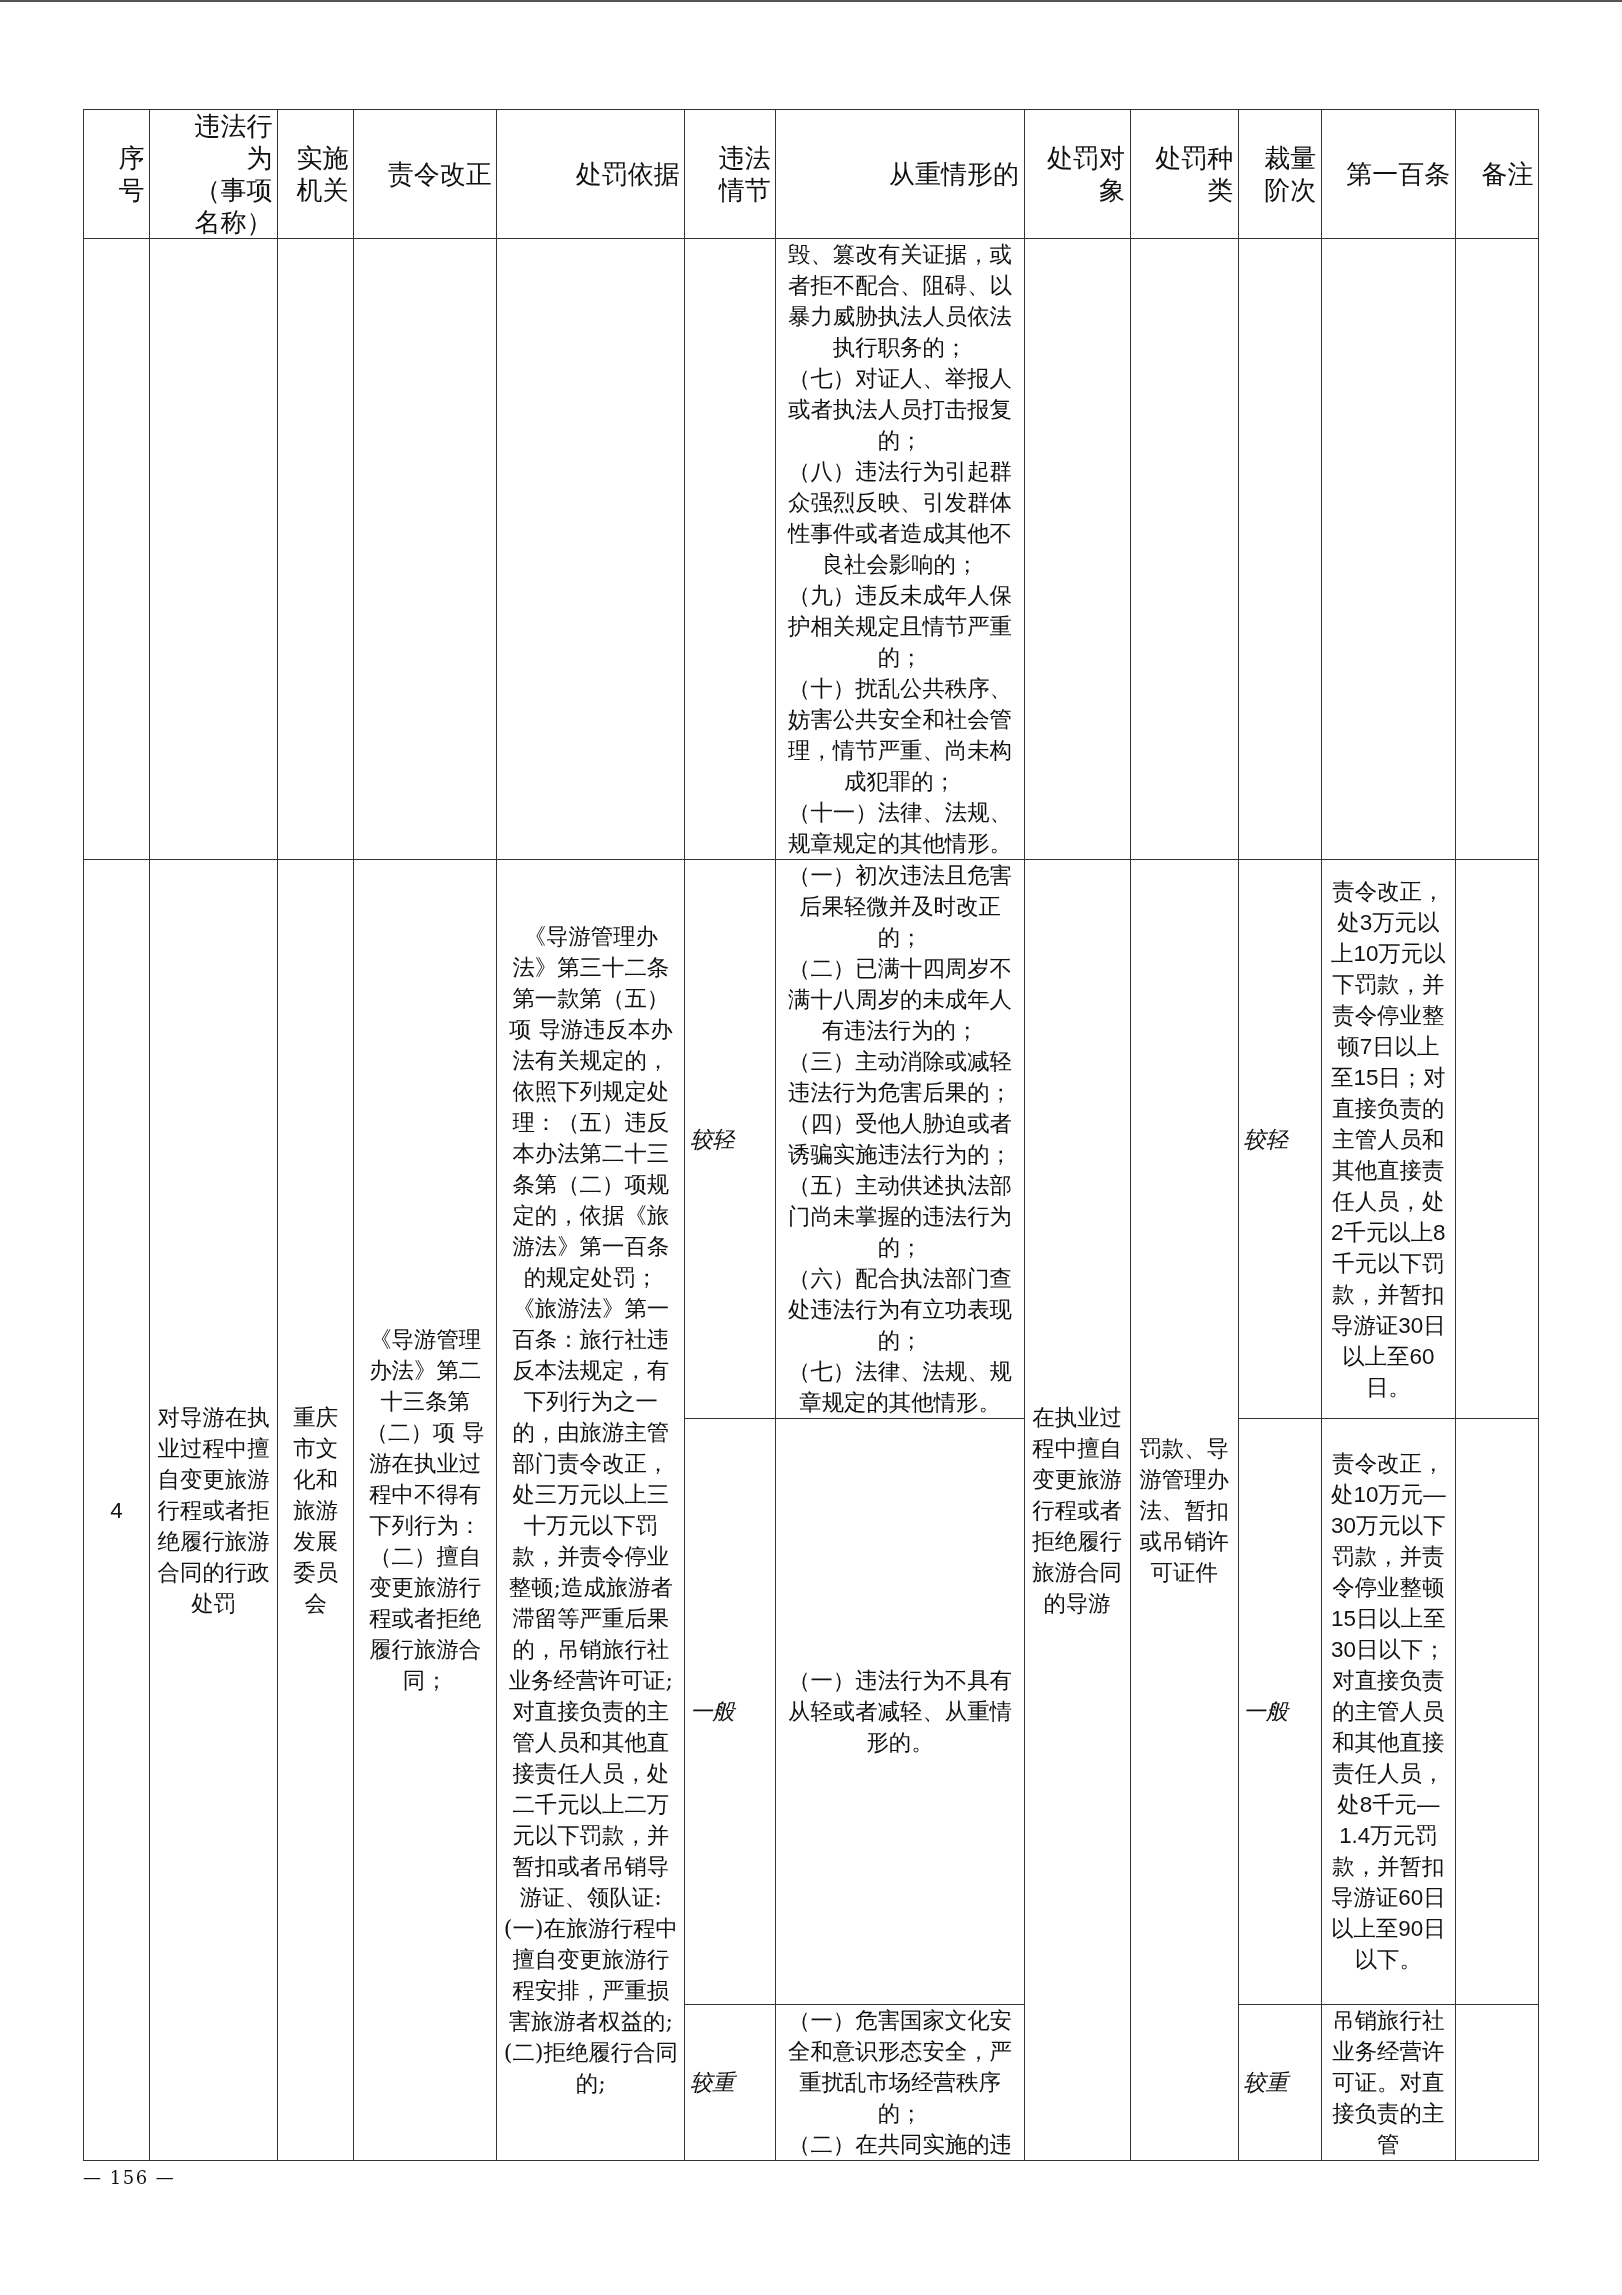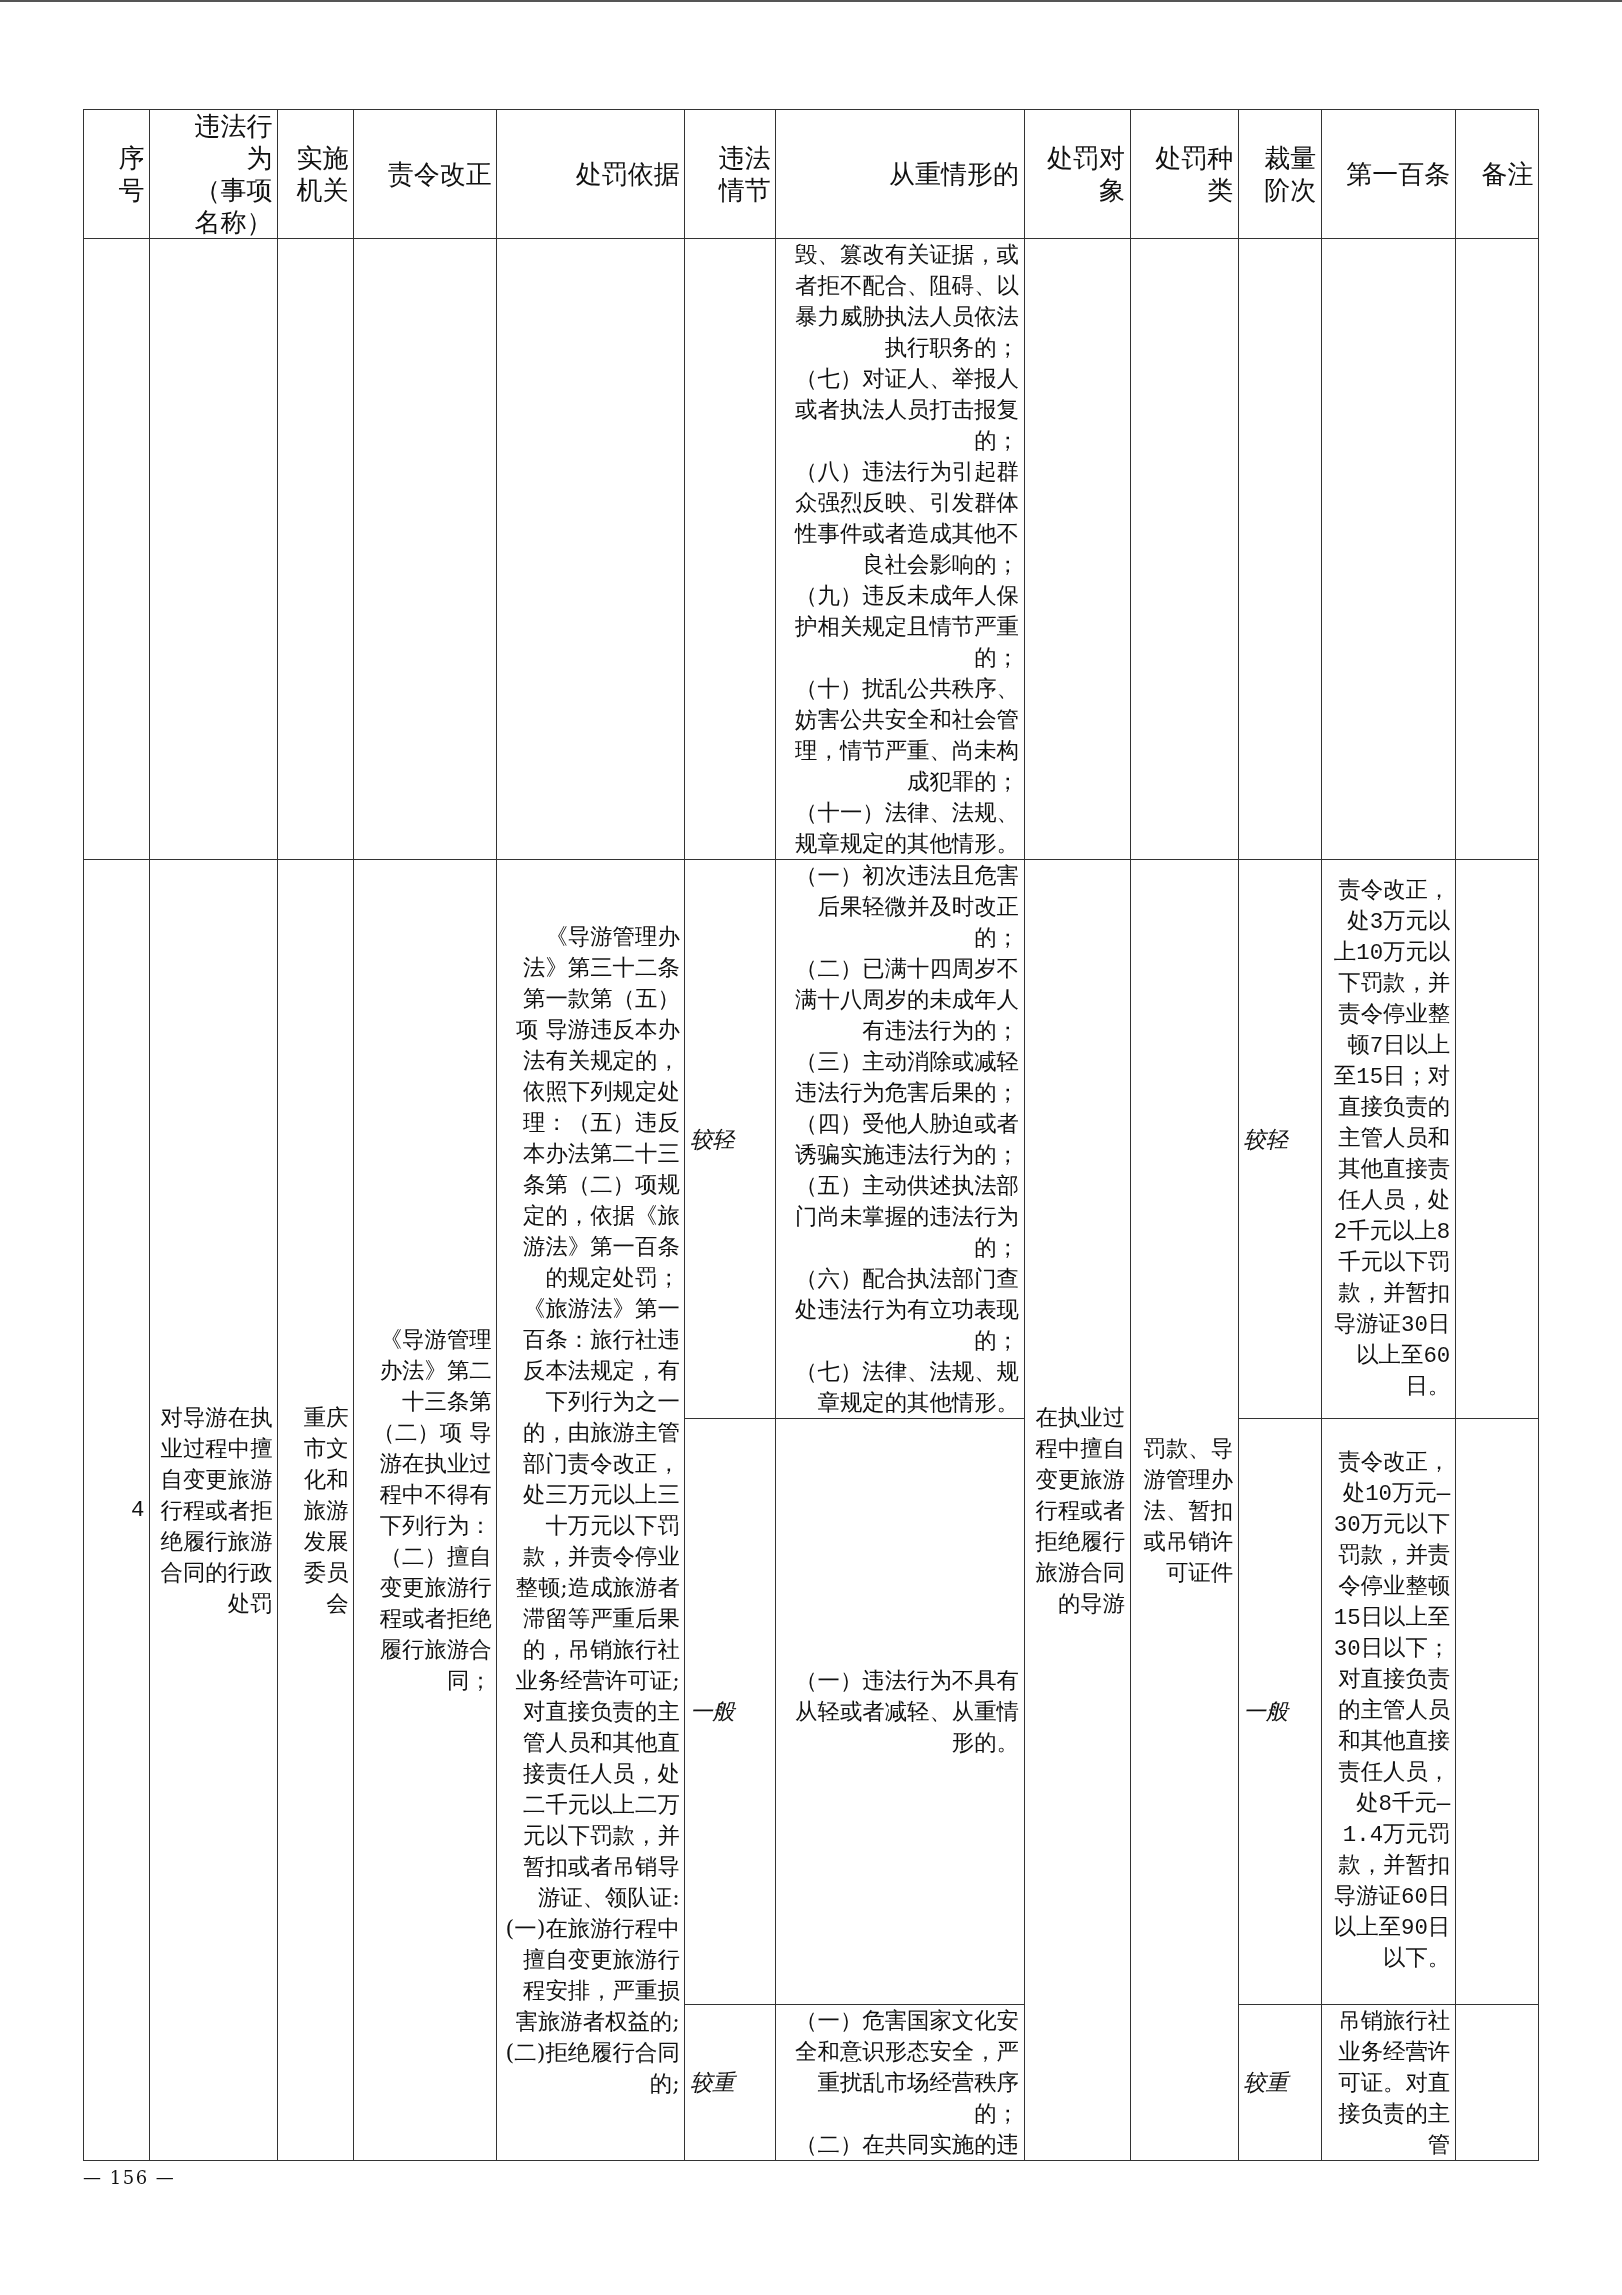--- a/index.html
+++ b/index.html
@@ -17,23 +17,23 @@
   table.grid td, table.grid th {
     border: 1.5px solid #333;
     padding: 0 4.6px;
     vertical-align: middle;
     font-weight: normal;
     font-size: 22.4px;
     line-height: 31px;
   }
   th { font-size: 26px !important; line-height: 32px !important; text-align: right; }
   .c { text-align: left; font-style: italic; }
-  .l { text-align: right; }
+  .l { text-align: center; }
   .pre { white-space: pre-line; }
-  .sans { font-family: Liberation Mono, monospace; margin-left: 48px; }
+  .sans { font-family: Liberation Sans, sans-serif; margin-left: 48px; }
   .top { vertical-align: top !important; }
   .pagenum {
     position: absolute; left: 83px; top: 2167px;
     font-size: 18px; letter-spacing: 1.5px;
   }
 </style>
 </head>
 <body>
 
 <div class="topline"></div>

